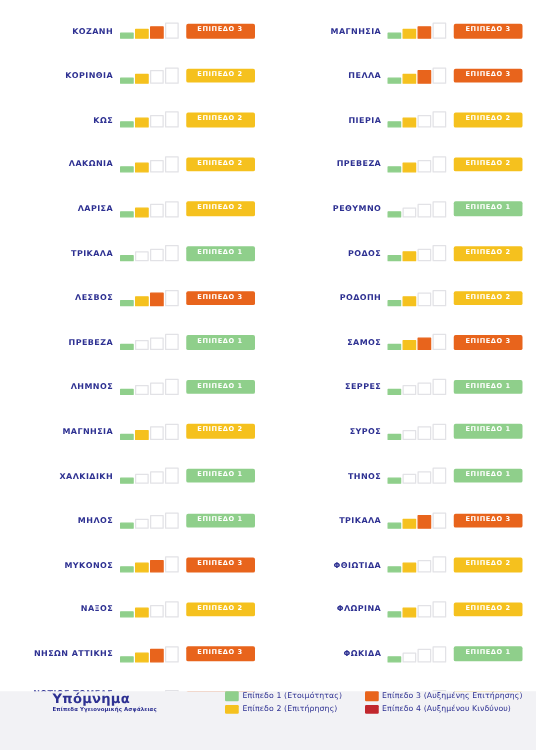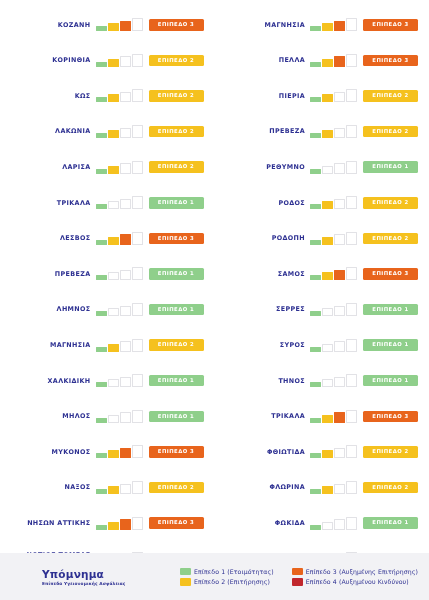--- a/index.html
+++ b/index.html
@@ -102,21 +102,21 @@
   
   .legend {
     position: absolute;
     left: 0;
     bottom: 0;
     width: 429px;
     height: 47px;
     background: #f2f2f5;
     box-sizing: border-box;
     display: flex;
-    align-items: center;
+    align-items: flex-start;
     gap: 40px;
   }
   .legend-title-block {
     width: 140px;
     padding-left: 42px;
     box-sizing: border-box;
   }
   .legend-title {
     color: #2e3192;
     font-size: 10.5px;

